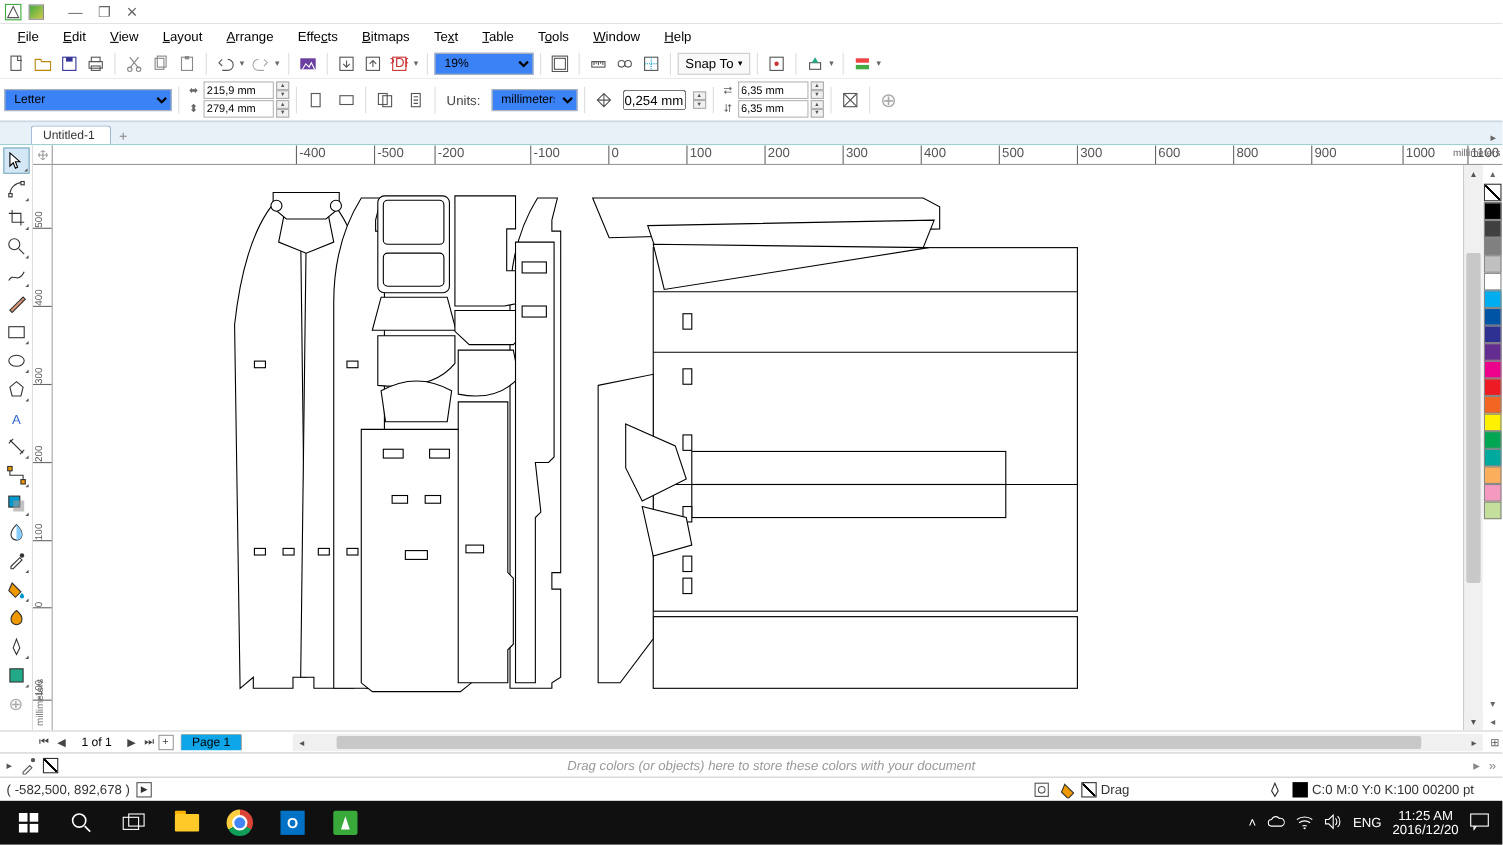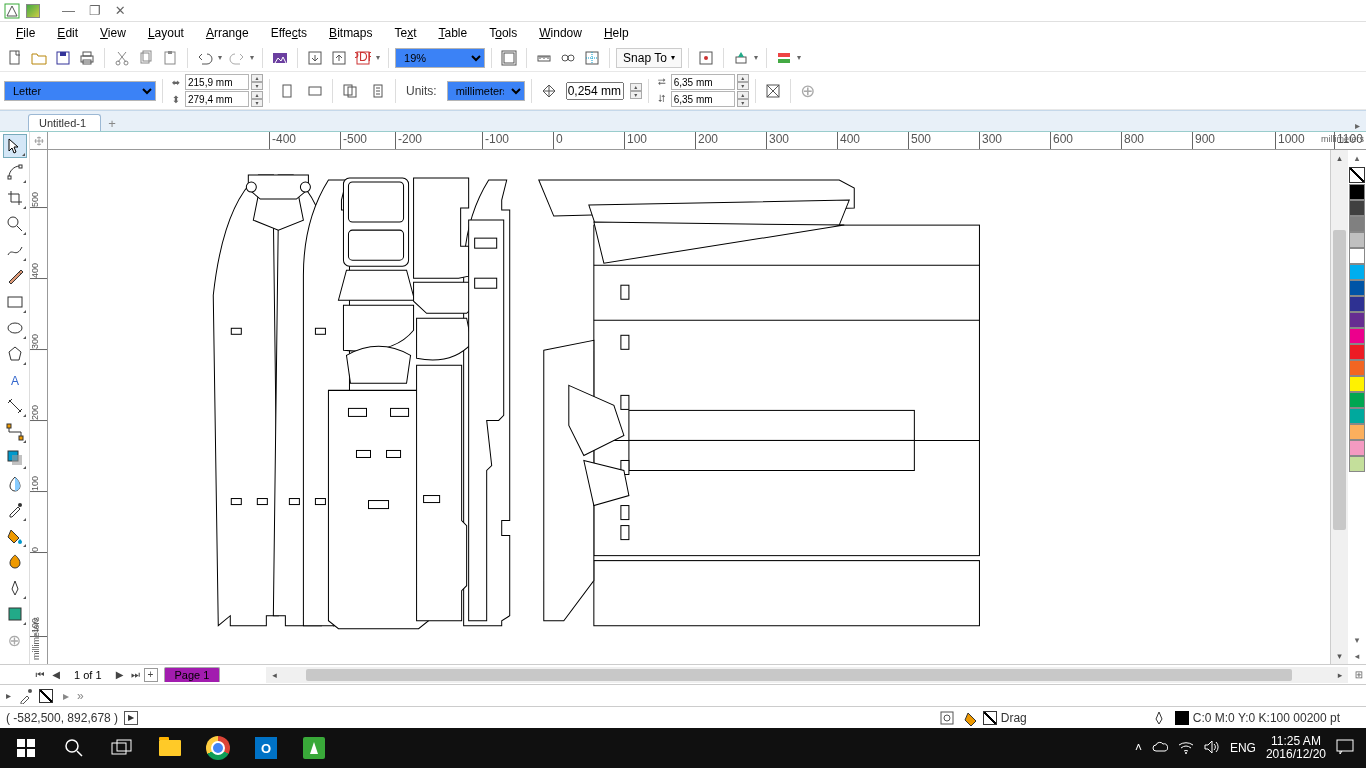--- a/index.html
+++ b/index.html
@@ -80,21 +80,21 @@
 
 .palette { width: 18px; background: #fff; display: flex; flex-direction: column; }
 .palette .nocolor { width: 16px; height: 16px; border: 1px solid #333; background: linear-gradient(to top right, #fff 45%, #000 45%, #000 55%, #fff 55%); margin: 1px;}
 .palette .swatch { width: 16px; height: 16px; border: 1px solid #888; margin: 0 1px;}
 
 
 .pagenav { height: 20px; display: flex; align-items: center; border-top: 1px solid #ccc; background: #fff; }
 .pagenav .pnav-left { display: flex; align-items: center; padding: 0 2px; margin-left: 30px;}
 .pagenav .navbtn { width: 16px; height: 16px; display: inline-flex; align-items: center; justify-content: center; color: #444; font-size: 10px; border: none; background: none;}
 .pagenav .pagelabel { padding: 0 10px; font-size: 11px; }
-.pagenav .pagetab { border: 1px solid #aaa; border-bottom: none; padding: 1px 10px; background: #a21caf; border-radius: 2px 2px 0 0; margin-left: 6px; font-size: 11px;}
+.pagenav .pagetab { border: 1px solid #aaa; border-bottom: none; padding: 1px 10px; background: #0ea5e9; border-radius: 2px 2px 0 0; margin-left: 6px; font-size: 11px;}
 .pagenav .hscroll { flex: 1; height: 16px; background: #f0f0f0; margin: 0 4px; display: flex; align-items: center; position: relative;}
 .pagenav .hscroll .arr { width: 16px; height: 16px; display:flex; align-items:center; justify-content:center; font-size:9px; color:#555;}
 .pagenav .hscroll .track { flex:1; height: 14px; background: #f0f0f0; position:relative;}
 .pagenav .hscroll .thumb { position:absolute; left:24px; right: 40px; top:1px; bottom:1px; background:#c8c8c8; border-radius:2px;}
 
 
 .docpalette { height: 22px; display: flex; align-items: center; border-top: 1px solid #ccc; background: #fff; padding: 0 6px; color: #999; font-style: italic; font-size: 11px;}
 .docpalette .arw { font-style: normal; color: #555; margin-right: 6px; font-size: 10px;}
 .docpalette .eyedrop { width: 16px; height: 16px; margin-right: 6px;}
 .docpalette .noc { width: 14px; height: 14px; border: 1px solid #333; background: linear-gradient(to top right, #fff 45%, #000 45%, #000 55%, #fff 55%); margin-right: 10px;}
@@ -708,20 +708,21 @@
   <span style="width:14px;text-align:center;font-size:10px;color:#666">⊞</span>
 </div>
 
 <div class="docpalette">
   <span class="arw">▸</span>
   <span class="eyedrop"><svg viewBox="0 0 16 16">
         <path d="M4 14l6-6 2 2-6 6H4z" fill="none" stroke="#555"></path>
         <circle cx="13" cy="3" r="2" fill="#555"></circle>
       </svg></span>
   <span class="noc"></span>
+  <span class="hint">Drag colors (or objects) here to store these colors with your document</span>
   <span class="rarr">▸</span>
   <span class="rarr" style="margin-left:8px">»</span>
 </div>
 
 <div class="statusbar">
   <span class="coords">( -582,500, 892,678 )</span>
   <span class="playicon">▶</span>
   <span class="spacer"></span>
   <span class="sicon">
       <svg viewBox="0 0 16 16">

